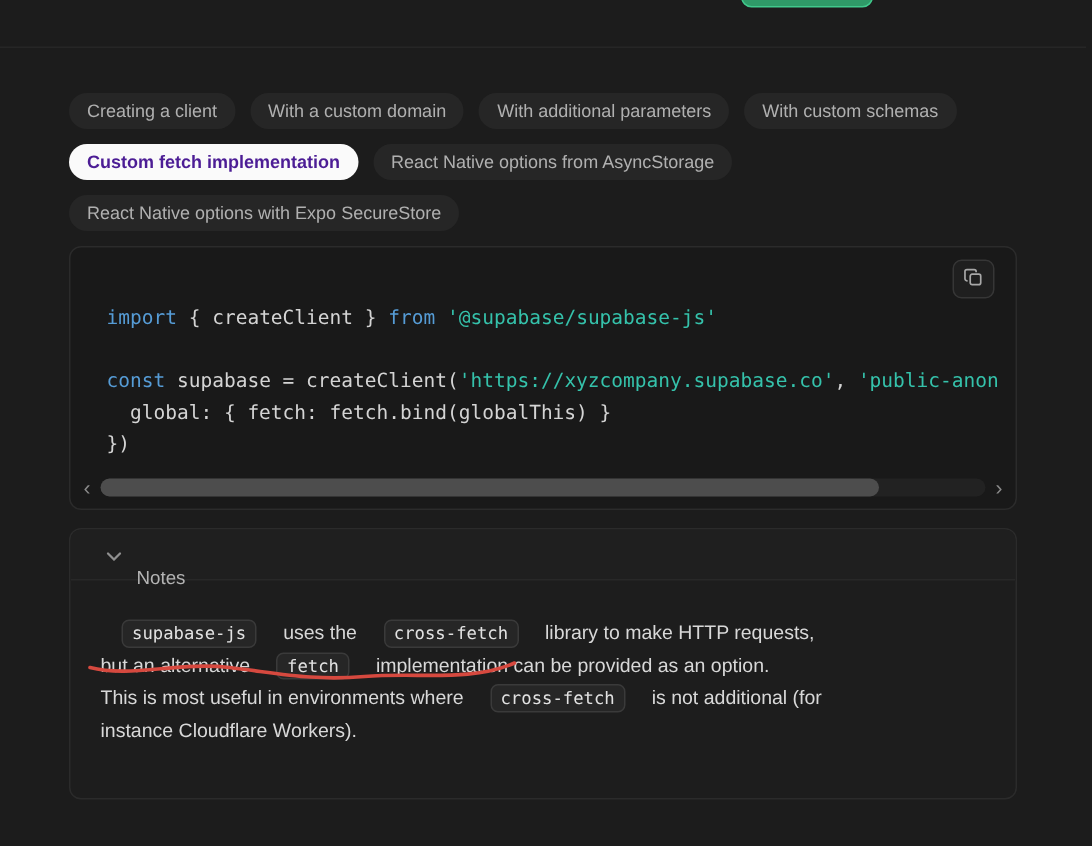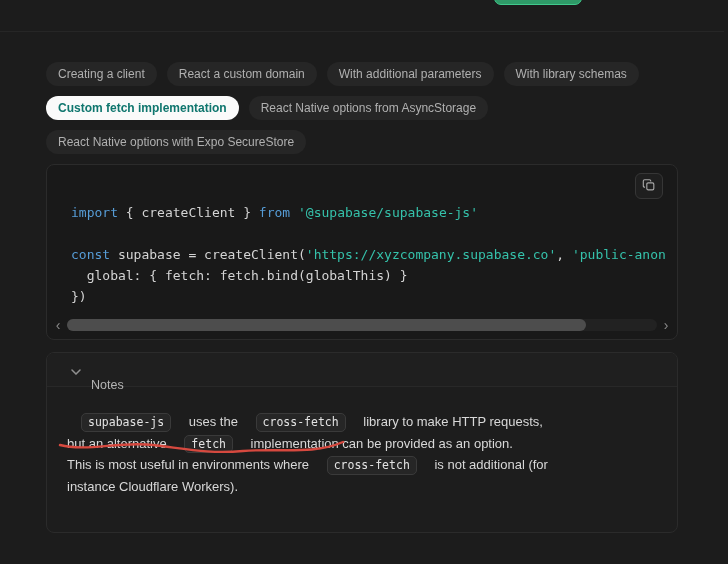--- a/index.html
+++ b/index.html
@@ -11,21 +11,21 @@
 
   .green-btn { position:absolute; left:494px; top:-28px; width:88px; height:33px;
                border-radius:7px; background:#2f9a68; border:1px solid #40c98c; cursor:pointer; }
 
   .content { position:absolute; left:46px; top:62px; width:632px; }
 
   .tab-row { display:flex; gap:10px; margin-bottom:10px; }
   .pill { height:24px; padding:0 12px; border-radius:12px; background:#262626; color:#b0b0b0;
           font-size:12px; font-family:inherit; border:none; display:inline-flex; align-items:center;
           white-space:nowrap; cursor:pointer; }
-  .pill.selected { background:#fafafa; color:#0f766e; font-weight:bold; }
+  .pill.selected { background:#fafafa; color:#4c1d95; font-weight:bold; }
 
   .code-panel { position:relative; height:176px; background:#191919;
                 border:1px solid #2b2b2b; border-radius:8px; overflow:hidden; }
   .copy-btn { position:absolute; top:8px; right:14px; width:28px; height:26px; border-radius:6px;
               background:#1f1f1f; border:1px solid #363636; display:flex; align-items:center;
               justify-content:center; cursor:pointer; }
   .code-area { padding:37px 0 0 24px; font-family:"DejaVu Sans Mono","Liberation Mono",monospace;
                font-size:13px; line-height:21px; white-space:pre; }
   .code-line { height:21px; }
 
@@ -55,23 +55,23 @@
 <div class="page">
 
   <button class="green-btn" style="background: rgb(47, 154, 104);"></button>
   <div class="top-divider"></div>
 
   <div class="content">
 
     <div>
         <div class="tab-row">
           <button class="pill">Creating a client</button>
-          <button class="pill">React a custom domain</button>
+          <button class="pill">With a custom domain</button>
           <button class="pill">With additional parameters</button>
-          <button class="pill">With library schemas</button>
+          <button class="pill">With custom schemas</button>
         </div>
         <div class="tab-row">
           <button class="pill selected">Custom fetch implementation</button>
           <button class="pill">React Native options from AsyncStorage</button>
         </div>
         <div class="tab-row">
           <button class="pill">React Native options with Expo SecureStore</button>
         </div>
       </div>
 

